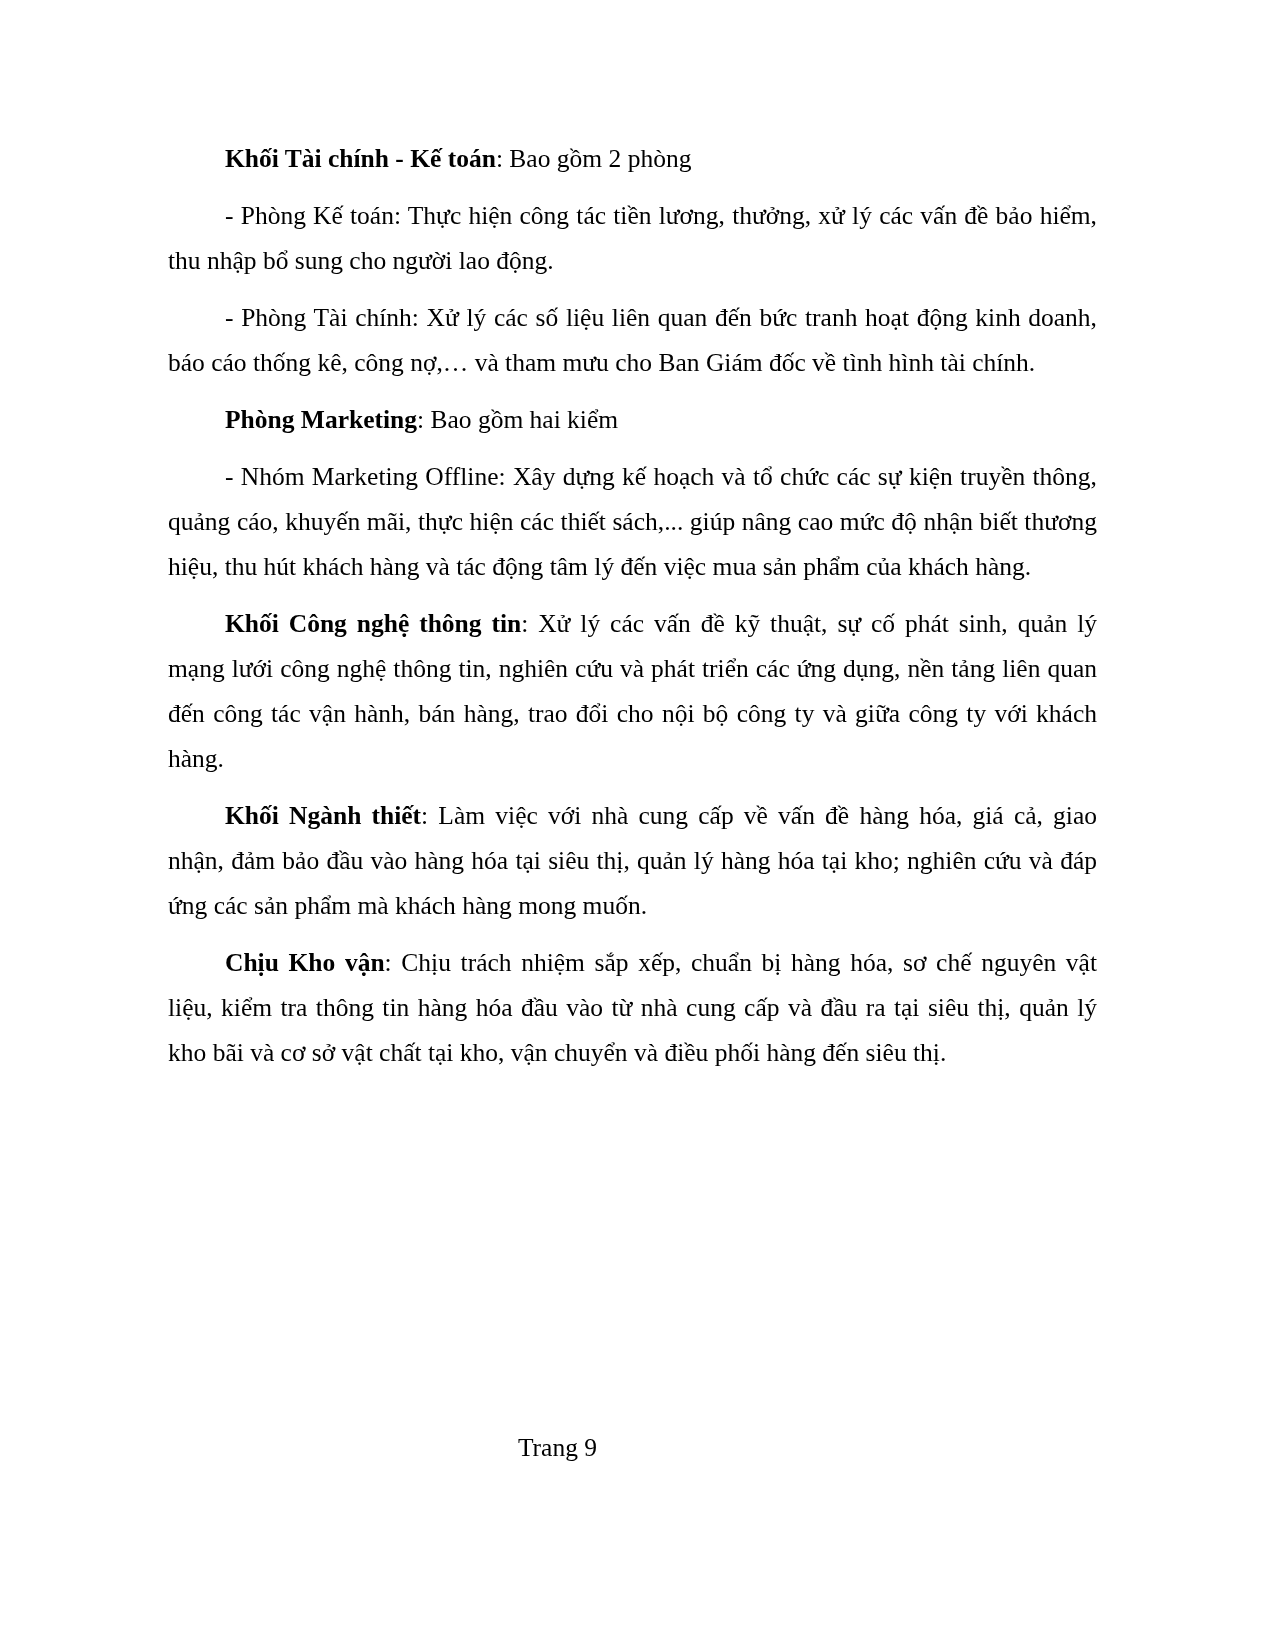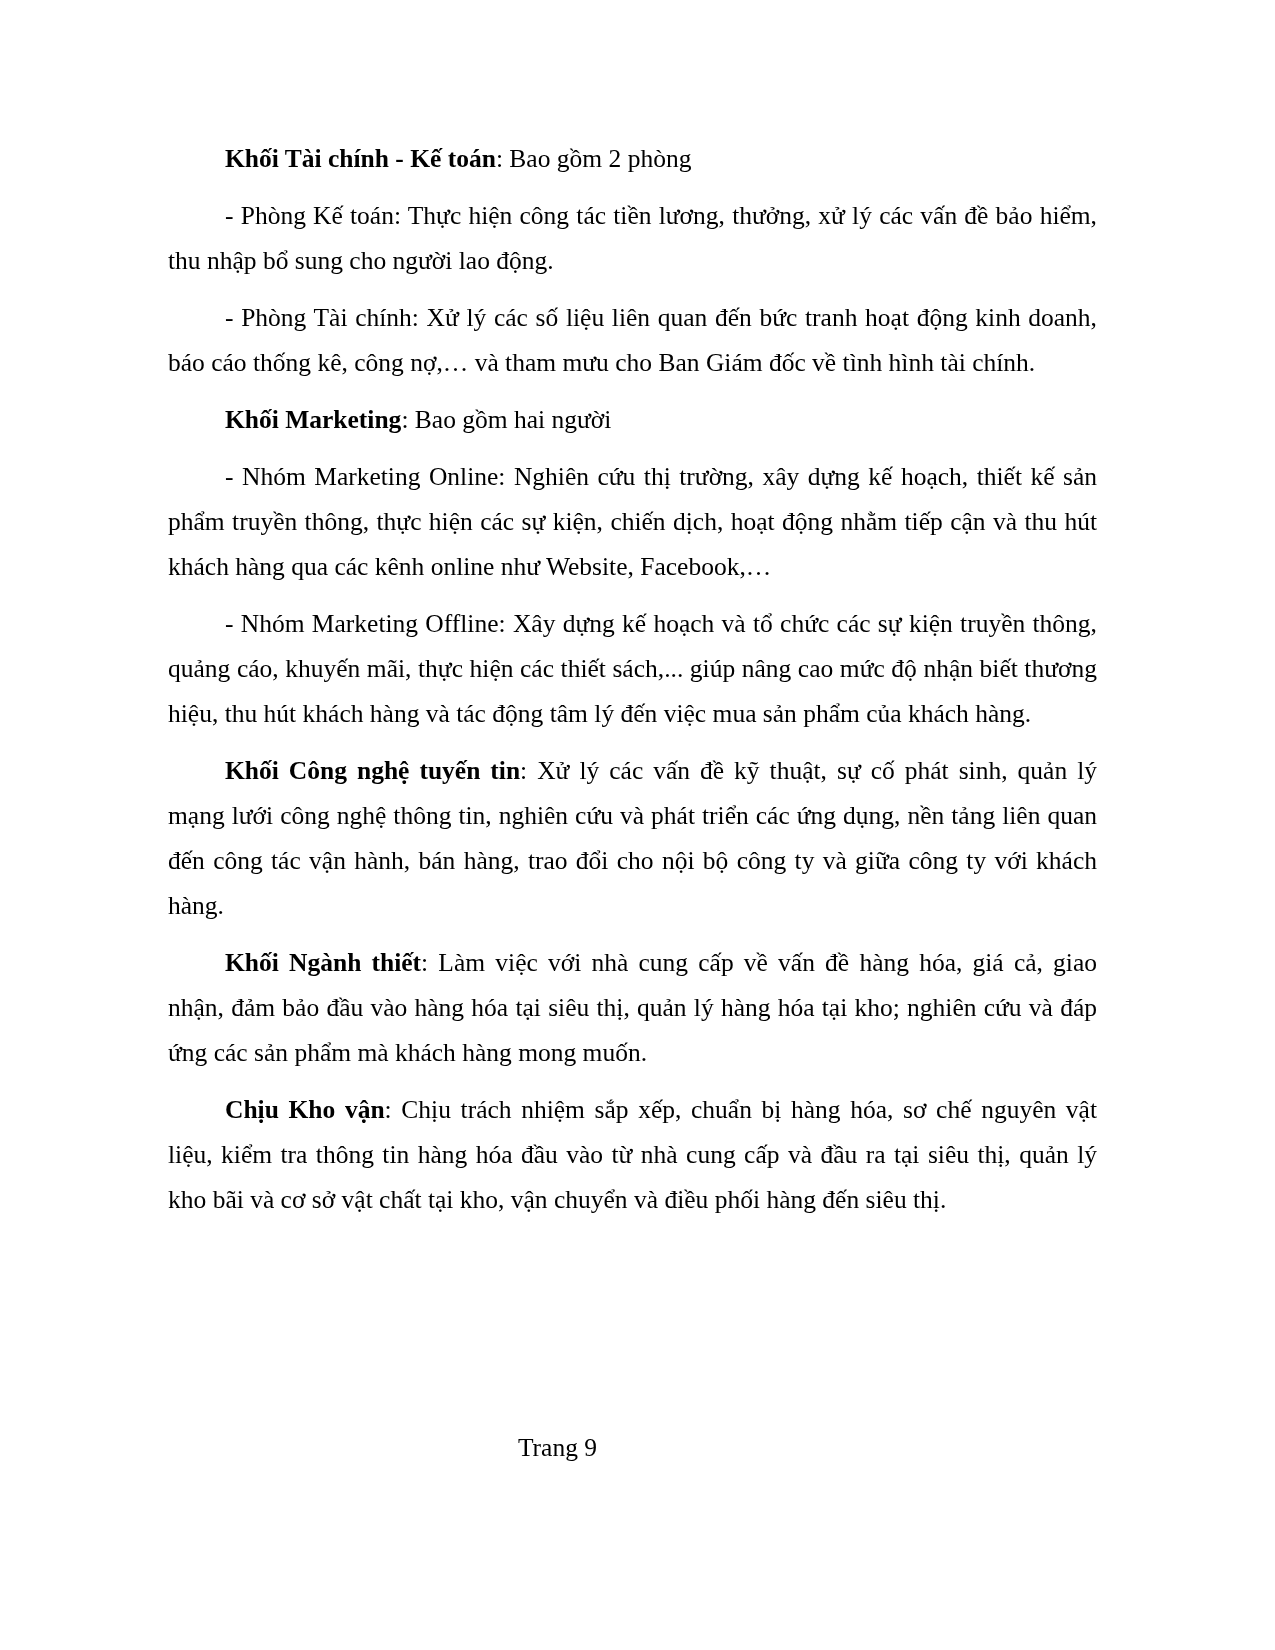--- a/index.html
+++ b/index.html
@@ -23,21 +23,20 @@
     text-align: center; font-size: 25.5px; line-height: 40px;
   }
 </style>
 </head>
 <body>
 
 <div class="page-body">
   <p class="para"><b>Khối Tài chính - Kế toán</b><span>: Bao gồm 2 phòng</span></p>
   <p class="para"><span>- Phòng Kế toán: Thực hiện công tác tiền lương, thưởng, xử lý các vấn đề bảo hiểm, thu nhập bổ sung cho người lao động.</span></p>
   <p class="para"><span>- Phòng Tài chính: Xử lý các số liệu liên quan đến bức tranh hoạt động kinh doanh, báo cáo thống kê, công nợ,… và tham mưu cho Ban Giám đốc về tình hình tài chính.</span></p>
-  <p class="para"><b>Khối Marketing</b><span>: Bao gồm hai người</span></p>
-  <p class="para"><span>- Nhóm Marketing Online: Nghiên cứu thị trường, xây dựng kế hoạch, thiết kế sản phẩm truyền thông, thực hiện các sự kiện, chiến dịch, hoạt động nhằm tiếp cận và thu hút khách hàng qua các kênh online như Website, Facebook,…</span></p>
+  <p class="para"><b>Phòng Marketing</b><span>: Bao gồm hai kiểm</span></p>
   <p class="para"><span>- Nhóm Marketing Offline: Xây dựng kế hoạch và tổ chức các sự kiện truyền thông, quảng cáo, khuyến mãi, thực hiện các thiết sách,... giúp nâng cao mức độ nhận biết thương hiệu, thu hút khách hàng và tác động tâm lý đến việc mua sản phẩm của khách hàng.</span></p>
-  <p class="para"><b>Khối Công nghệ tuyến tin</b><span>: Xử lý các vấn đề kỹ thuật, sự cố phát sinh, quản lý mạng lưới công nghệ thông tin, nghiên cứu và phát triển các ứng dụng, nền tảng liên quan đến công tác vận hành, bán hàng, trao đổi cho nội bộ công ty và giữa công ty với khách hàng.</span></p>
+  <p class="para"><b>Khối Công nghệ thông tin</b><span>: Xử lý các vấn đề kỹ thuật, sự cố phát sinh, quản lý mạng lưới công nghệ thông tin, nghiên cứu và phát triển các ứng dụng, nền tảng liên quan đến công tác vận hành, bán hàng, trao đổi cho nội bộ công ty và giữa công ty với khách hàng.</span></p>
   <p class="para"><b>Khối Ngành thiết</b><span>: Làm việc với nhà cung cấp về vấn đề hàng hóa, giá cả, giao nhận, đảm bảo đầu vào hàng hóa tại siêu thị, quản lý hàng hóa tại kho; nghiên cứu và đáp ứng các sản phẩm mà khách hàng mong muốn.</span></p>
   <p class="para"><b>Chịu Kho vận</b><span>: Chịu trách nhiệm sắp xếp, chuẩn bị hàng hóa, sơ chế nguyên vật liệu, kiểm tra thông tin hàng hóa đầu vào từ nhà cung cấp và đầu ra tại siêu thị, quản lý kho bãi và cơ sở vật chất tại kho, vận chuyển và điều phối hàng đến siêu thị.</span></p>
 </div>
 
 <div class="footer">Trang 9</div>
 
 </body></html>

